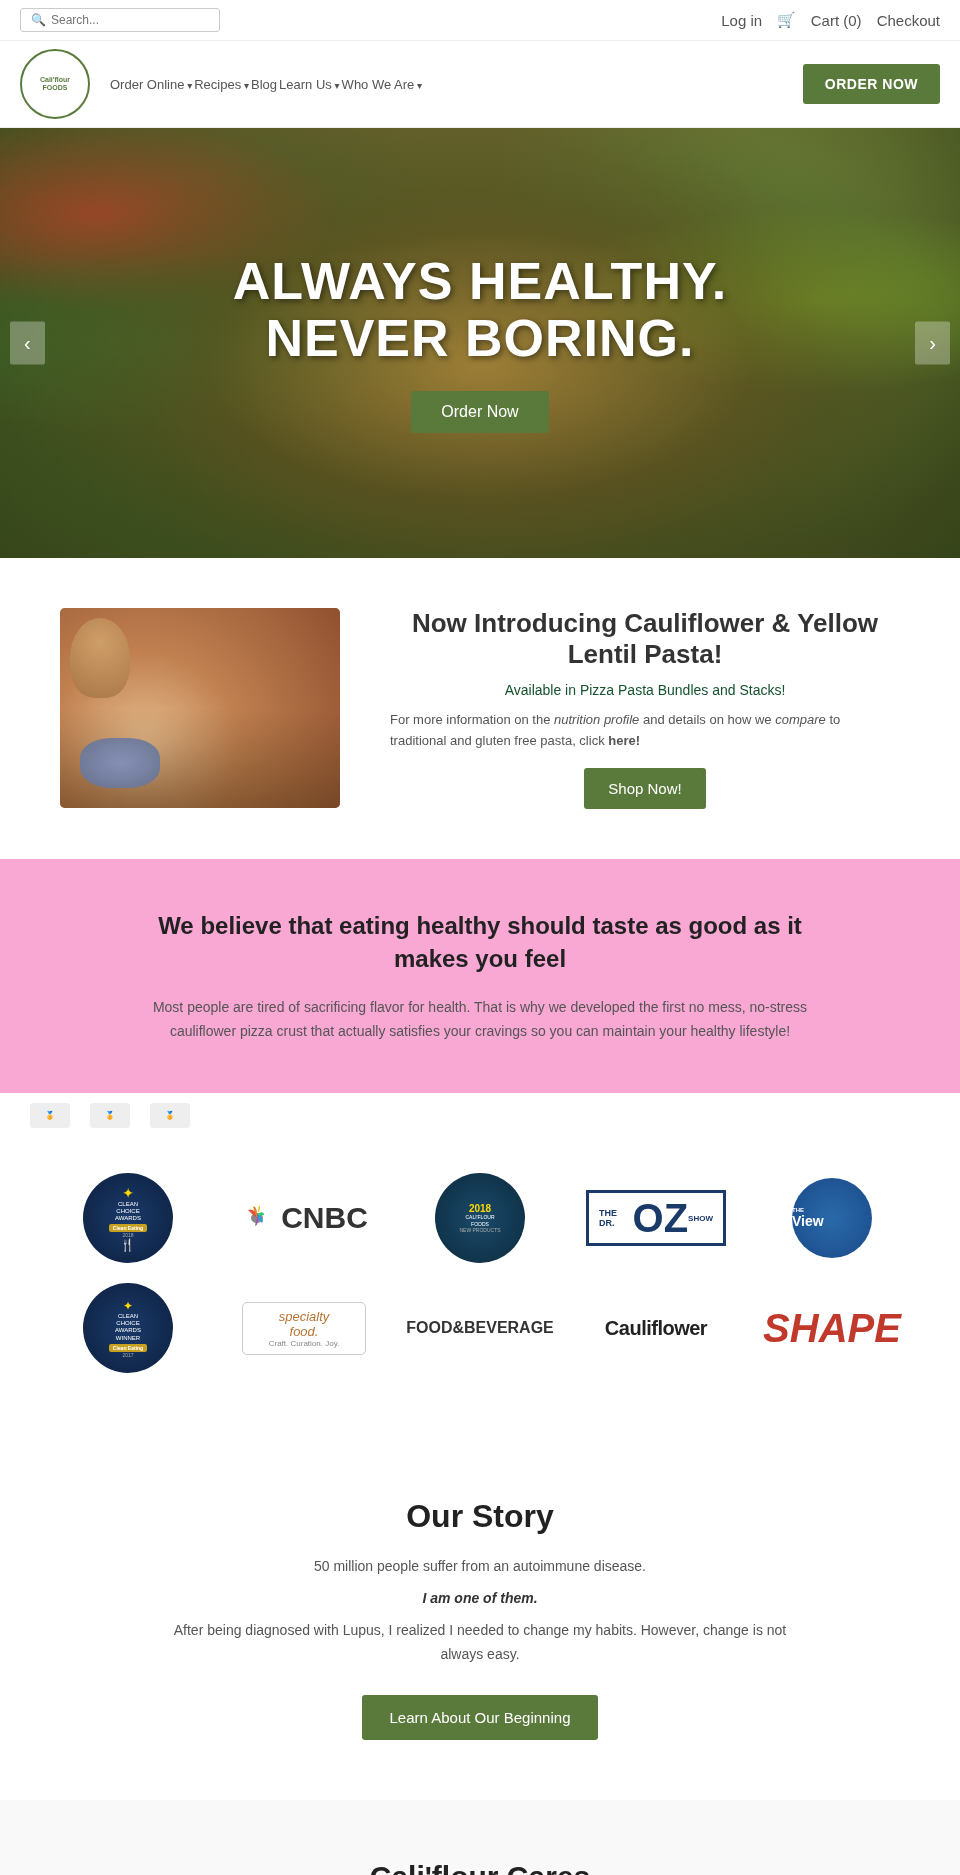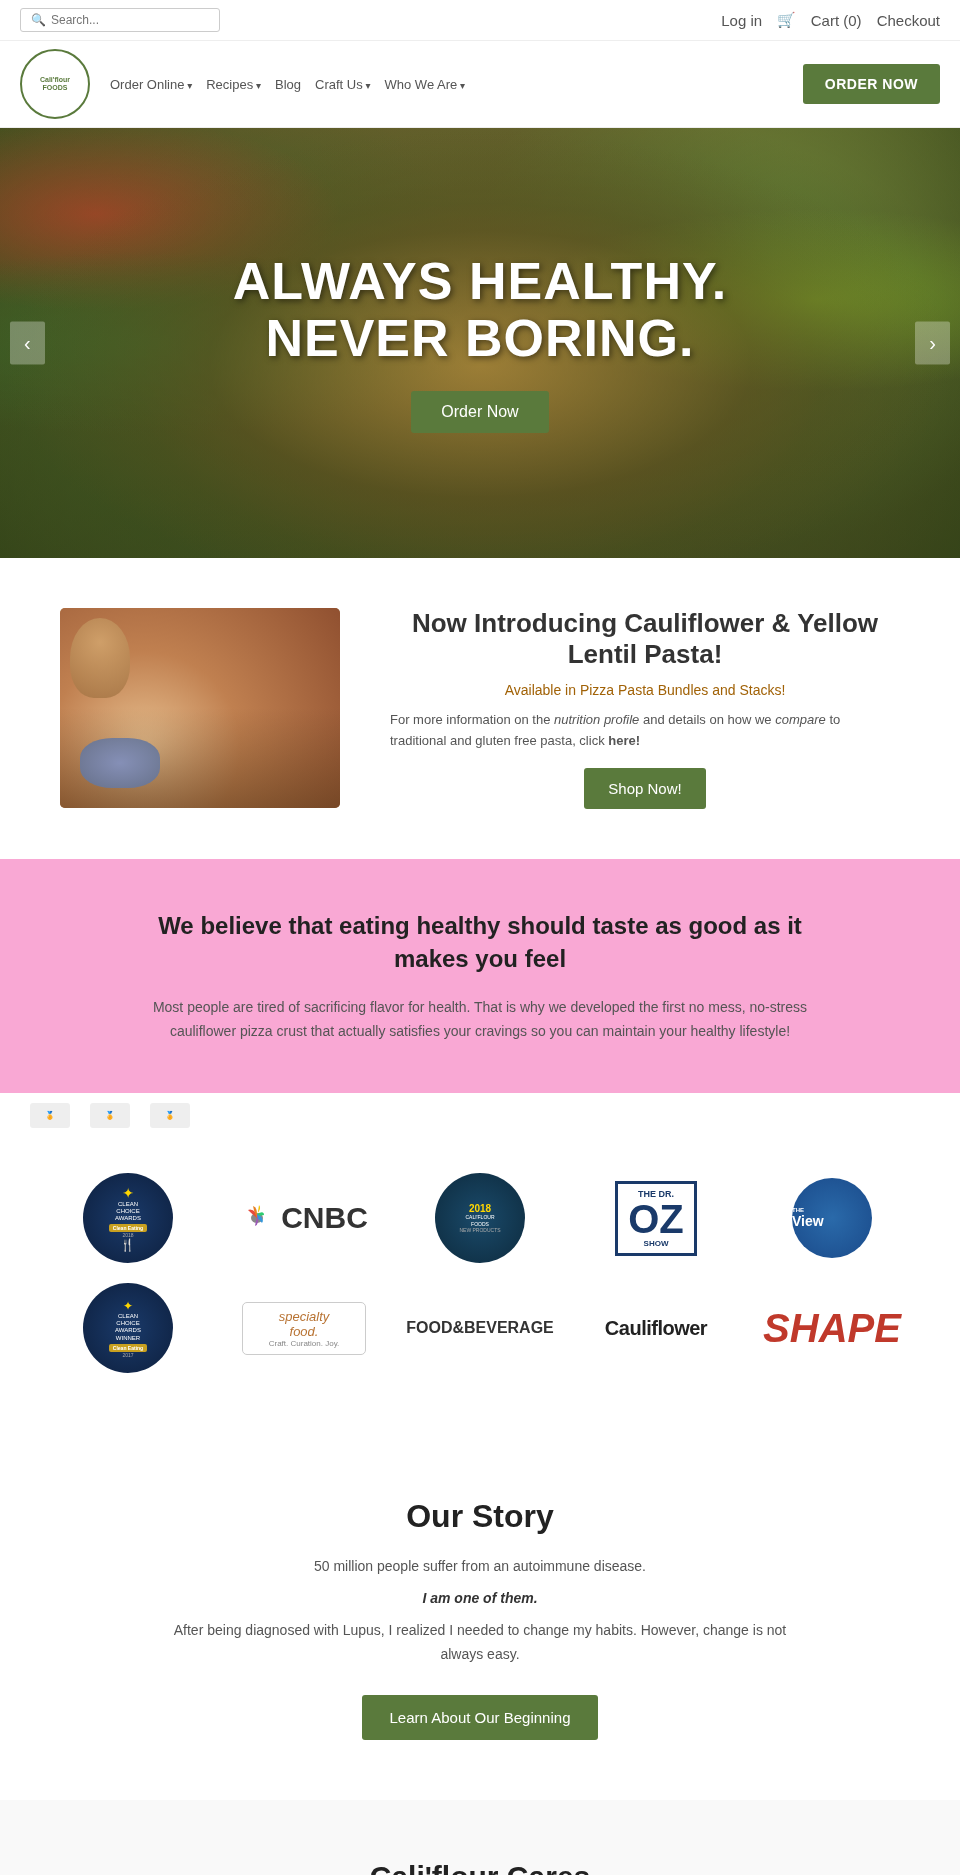--- a/index.html
+++ b/index.html
@@ -60,21 +60,21 @@
       color: #5a7a3c;
       font-weight: bold;
       text-align: center;
       line-height: 1.2;
       margin-right: 20px;
       flex-shrink: 0;
     }
     .nav-links {
       display: flex;
       align-items: center;
-      gap: 14px;
+      gap: 2px;
       flex: 1;
       font-size: 13px;
       color: #555;
     }
     .nav-links a {
       text-decoration: none;
       color: #555;
       white-space: nowrap;
     }
     .nav-links a:after { content: ' ▾'; font-size: 10px; }
@@ -183,21 +183,21 @@
     .product-text h2 {
       font-size: 26px;
       font-weight: bold;
       color: #333;
       margin-bottom: 12px;
       text-align: center;
     }
     .product-text .available {
       text-align: center;
       font-size: 14px;
-      color: #a16207;
+      color: #14532d;
       margin-bottom: 12px;
     }
     .product-text .info {
       text-align: left;
       font-size: 13px;
       color: #555;
       margin-bottom: 16px;
       line-height: 1.6;
     }
     .product-text .info em { font-style: italic; }
@@ -311,21 +311,21 @@
       color: #fff;
       font-size: 6px;
       text-align: center;
     }
     
     .droz-logo {
       border: 3px solid #1a3a6a;
       padding: 5px 10px;
       display: flex;
       align-items: center;
-      flex-direction: column;
+      flex-direction: row;
     }
     .droz-the { font-size: 9px; color: #1a3a6a; font-weight: bold; }
     .droz-oz { font-size: 40px; font-weight: 900; color: #1a3a6a; line-height: 1; }
     .droz-show { font-size: 8px; color: #1a3a6a; font-weight: bold; }
     
     .view-logo {
       background: radial-gradient(circle, #2a6aaa 0%, #1a4a8a 100%);
       border-radius: 50%;
       width: 80px;
       height: 80px;
@@ -414,21 +414,21 @@
 </div>
 
 <div class="nav-bar">
   <div class="logo">
     <span style="font-size:7px; font-weight:bold; color:#5a7a3c; text-align:center;">Cali'flour<br>FOODS</span>
   </div>
   <nav class="nav-links">
     <a href="#">Order Online</a>
     <a href="#">Recipes</a>
     <a href="#" class="no-arrow">Blog</a>
-    <a href="#">Craft Us</a>
+    <a href="#">Learn Us</a>
     <a href="#">Who We Are</a>
   </nav>
   <button class="order-now-btn">ORDER NOW</button>
 </div>
 
 <div class="hero">
   <div class="hero-bg"></div>
   <div class="hero-food-overlay"></div>
 
   <div style="position:absolute;inset:0;background:

